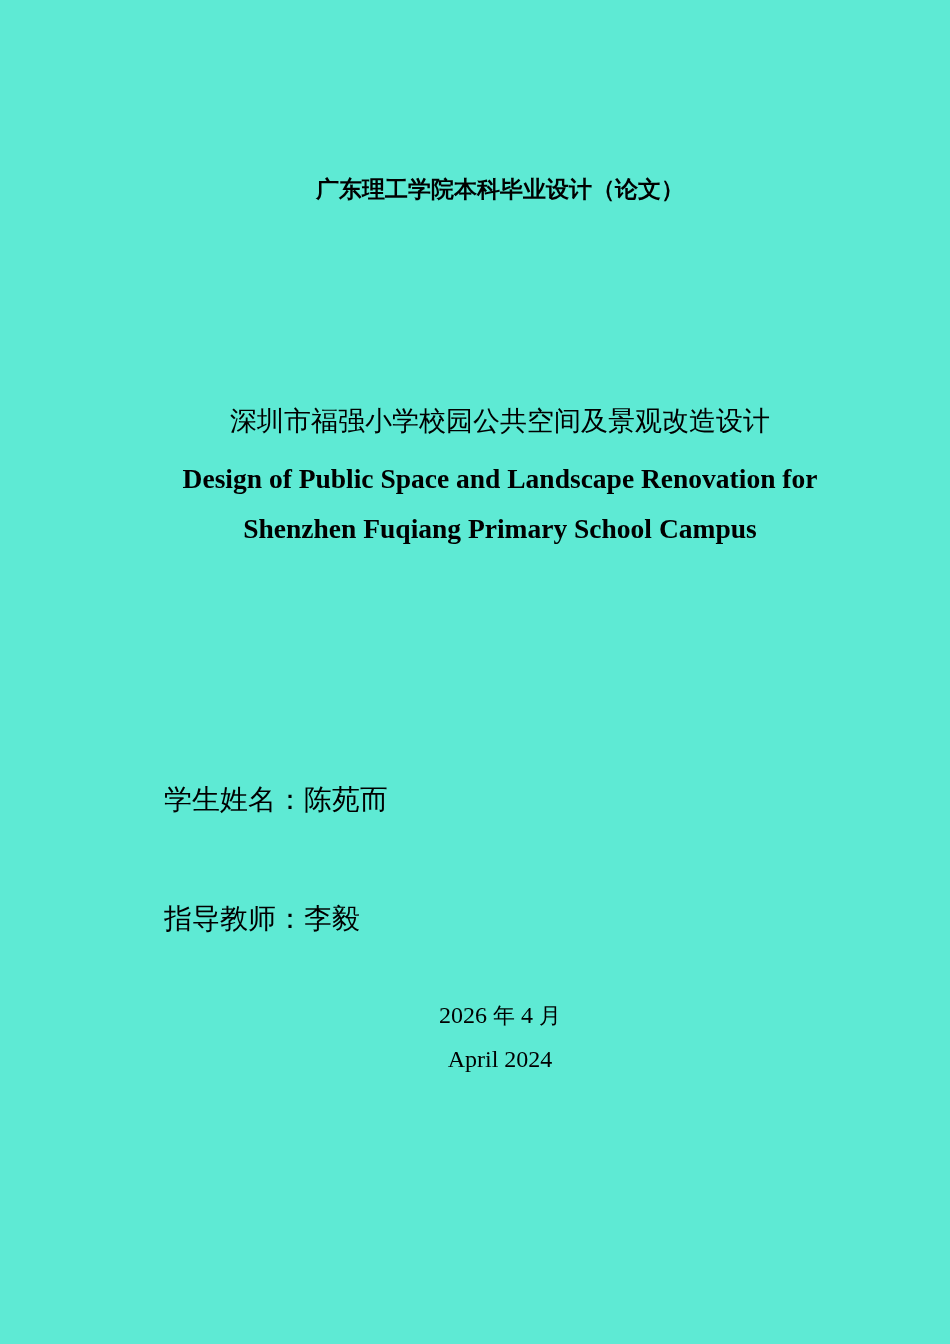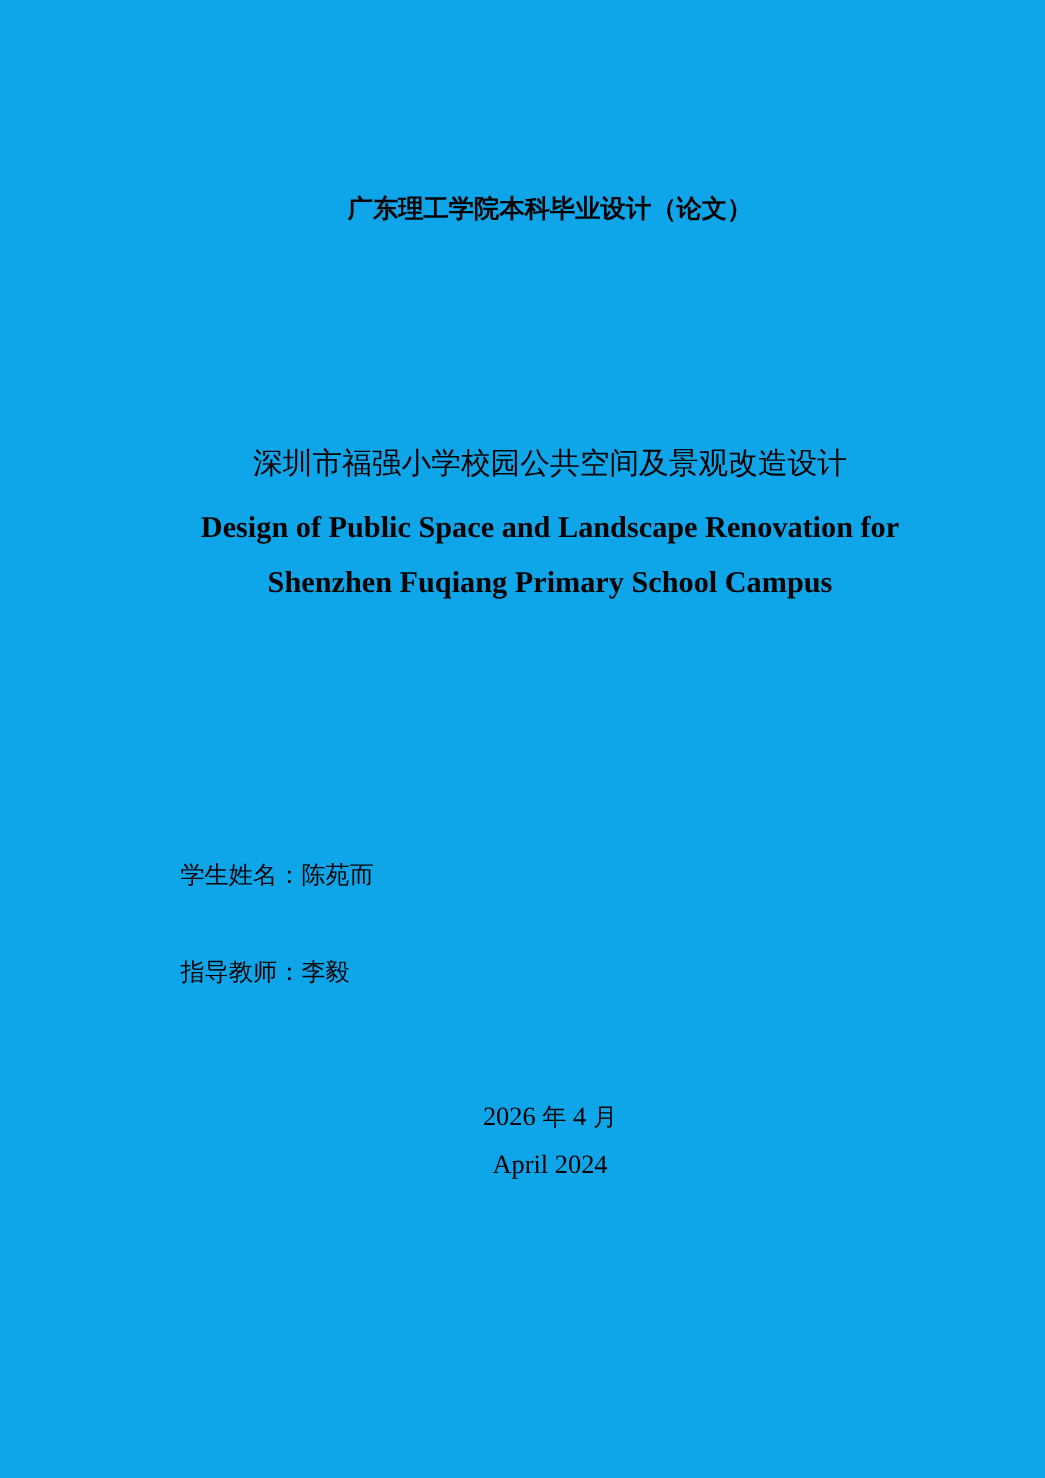--- a/index.html
+++ b/index.html
@@ -13,21 +13,21 @@
       position: relative;
       overflow: hidden;
       color: #000000;
       font-family: "DejaVu Sans", "Liberation Sans", sans-serif;
     }
     .page {
       position: absolute;
       left: 0; top: 0;
       width: 950px;
       height: 1344px;
-      background: #0ea5e9;
+      background: #5eead4;
     }
     .abs {
       position: absolute;
       white-space: nowrap;
     }
     .center {
       left: 0;
       width: 1000px;
       text-align: center;
     }
@@ -48,24 +48,24 @@
       text-align: center;
       font-family: "Liberation Serif", "DejaVu Serif", serif;
       font-weight: bold;
       font-size: 27.5px;
       line-height: 50px;
     }
     .title-en-1 { top: 454px; }
     .title-en-2 { top: 504px; }
     .info-row {
       left: 164px;
-      font-size: 22px;
+      font-size: 28px;
     }
     .row-student { top: 781px; }
-    .row-advisor { top: 869px; }
+    .row-advisor { top: 900px; }
     .date-cn {
       top: 1001px;
       font-family: "Liberation Serif", "DejaVu Serif", serif;
       font-size: 24px;
     }
     .date-cn .cjk {
       font-family: "DejaVu Sans", "Liberation Sans", sans-serif;
       font-size: 22px;
     }
     .date-en {

